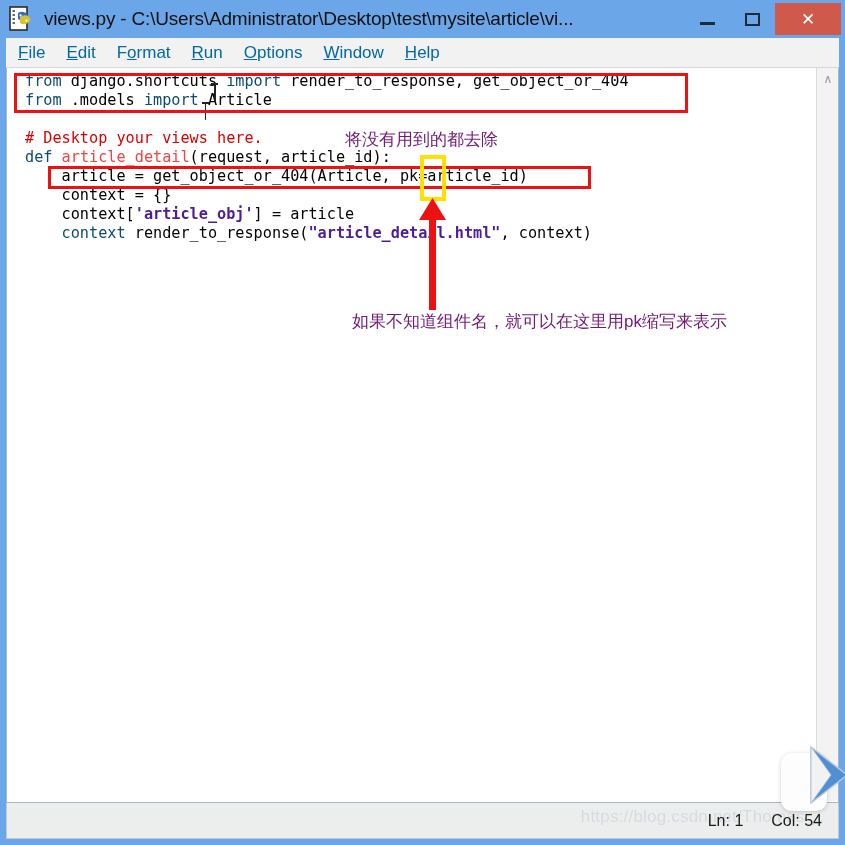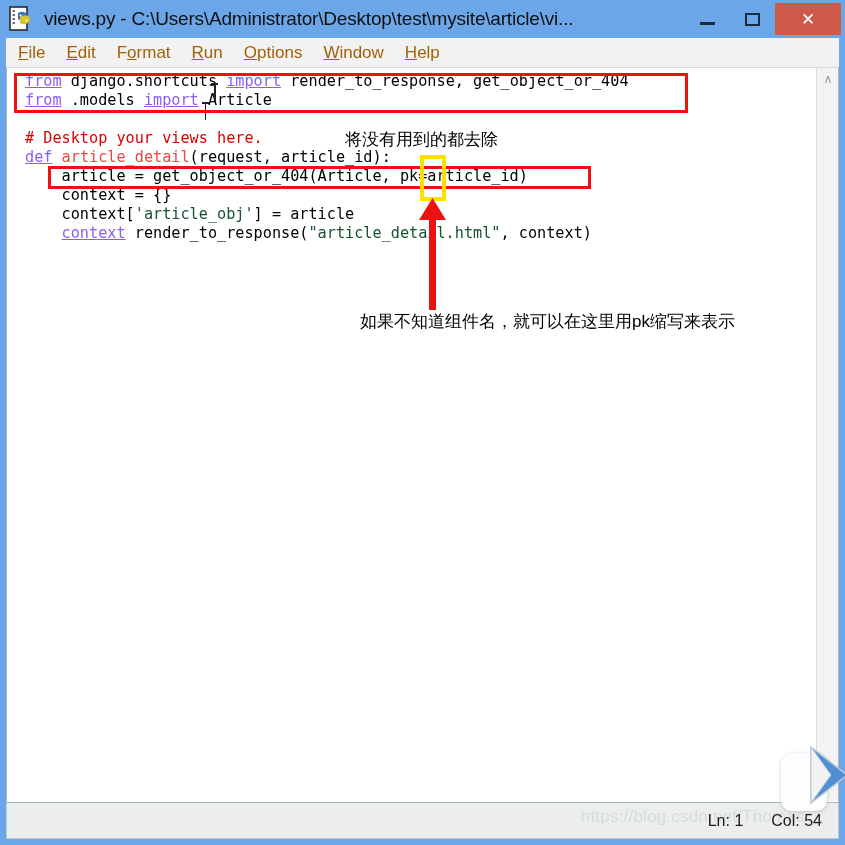--- a/index.html
+++ b/index.html
@@ -73,21 +73,21 @@
     left: 6px; top: 38px;
     width: 833px; height: 30px;
     background: #f2f2f2;
     border-bottom: 1px solid #d8d8d8;
     display: flex;
     align-items: center;
     padding-left: 12px;
   }
   .menu-item {
     font-size: 17px;
-    color: #a16207;
+    color: #0369a1;
     margin-right: 21px;
     font-family: "Liberation Sans", sans-serif;
     cursor: default;
     white-space: nowrap;
   }
   .menu-item u { text-decoration: underline; }
 
   
   #editor-wrap {
     position: absolute;
@@ -101,23 +101,23 @@
   #code {
     position: absolute;
     left: 0; top: 0;
     padding: 4px 0 0 18px;
     font-family: "DejaVu Sans Mono", "Liberation Mono", monospace;
     font-size: 15.2px;
     line-height: 19px;
     white-space: pre;
     color: #000000;
   }
-  .kw   { color: #8b5cf6; text-decoration: underline; }
+  .kw   { color: #0c4a6e; }
   .cmt  { color: #dd0000; }
-  .str  { color: #14532d; }
+  .str  { color: #4c1d95; font-weight: bold; }
   .def  { color: #ef4444; }
 
   
   .ibeam {
     display: inline-block;
     position: relative;
     width: 0;
   }
   .ibeam::before {
     content: "";
@@ -189,21 +189,21 @@
     border: 3px solid #ee1111;
     pointer-events: none;
   }
   .anno-box-yellow {
     position: absolute;
     border: 4px solid #ffe000;
     pointer-events: none;
   }
   .anno-text {
     position: absolute;
-    color: #000000;
+    color: #701a75;
     font-size: 17px;
     white-space: nowrap;
     font-family: "Liberation Sans", "DejaVu Sans", sans-serif;
   }
   #anno-arrow { position: absolute; pointer-events: none; }
 
   
   #overlay-widget {
     position: absolute;
     right: 2px; bottom: 22px;
@@ -284,21 +284,21 @@
   </div>
 
   <div class="anno-box-red" style="left:14px; top:73px; width:674px; height:40px;"></div>
 
   <div class="anno-box-red" style="left:48px; top:166px; width:543px; height:23px;"></div>
 
   <div class="anno-box-yellow" style="left:420px; top:155px; width:26px; height:46px;"></div>
 
   <div class="anno-text" style="left:345px; top:128px;">将没有用到的都去除</div>
 
-  <div class="anno-text" style="left:360px; top:310px;">如果不知道组件名，就可以在这里用pk缩写来表示</div>
+  <div class="anno-text" style="left:352px; top:310px;">如果不知道组件名，就可以在这里用pk缩写来表示</div>
 
   <svg id="anno-arrow" style="left:415px; top:198px; width:36px; height:112px;" viewBox="0 0 36 112">
     <rect x="14" y="18" width="7" height="94" fill="#ee1111"></rect>
     <polygon points="17.5,0 31,22 4,22" fill="#ee1111"></polygon>
   </svg>
 
   <div id="overlay-widget">
     <div id="ow-square"></div>
     <svg style="position:absolute; left:26px; top:0; width:40px; height:78px;" viewBox="0 0 40 78">
       <polygon points="4,2 40,30 4,58" fill="#4f8fd4" stroke="#b9c6d4" stroke-width="1.5"></polygon>

